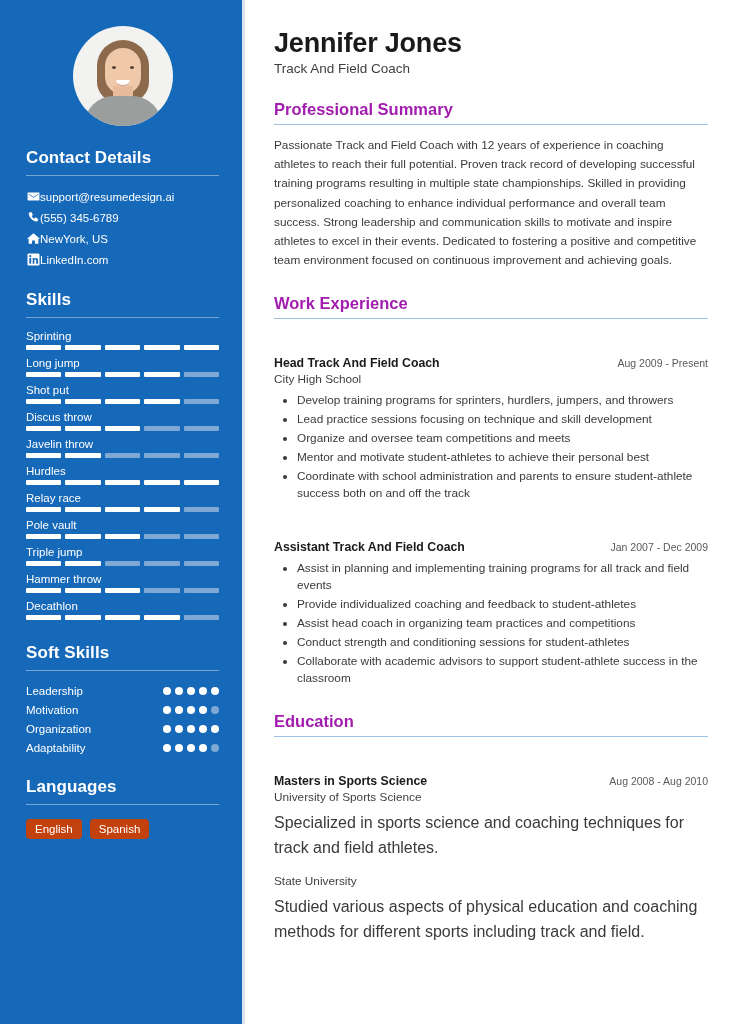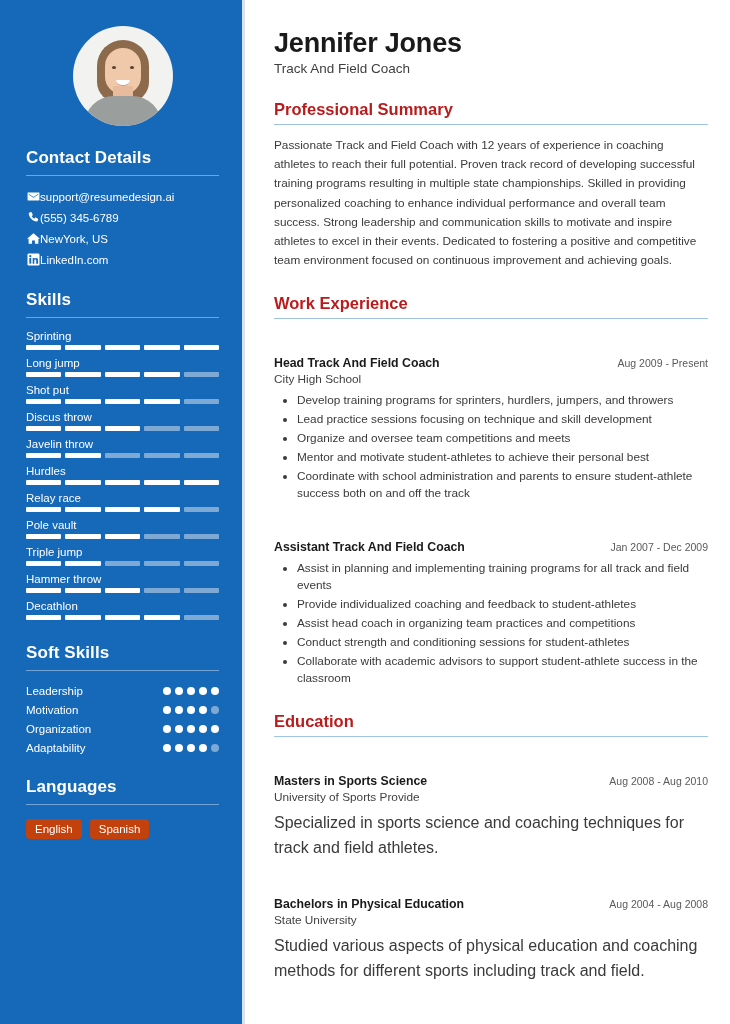--- a/index.html
+++ b/index.html
@@ -193,21 +193,21 @@
     line-height: 1.12;
     letter-spacing: -0.2px;
   }
   .role {
     font-size: 13.5px;
     color: #3f3f3f;
     margin-top: 3px;
   }
 
   .sec-h {
-    color: #b91c1c;
+    color: #a21caf;
     font-size: 16.5px;
     font-weight: bold;
     margin-top: 24px;
   }
   .sec-rule {
     height: 1px;
     background: #9fc3e3;
     margin-top: 5px;
   }
 
@@ -545,27 +545,23 @@
       </div>
 
     <div class="sec-h">Education</div>
     <div class="sec-rule"></div>
     <div id="edu-list">
         <div class="entry">
           <div class="entry-top">
             <span class="entry-title">Masters in Sports Science</span>
             <span class="entry-date">Aug 2008 - Aug 2010</span>
           </div>
-          <div class="entry-org">University of Sports Provide</div>
+          <div class="entry-org">University of Sports Science</div>
           <div class="entry-desc">Specialized in sports science and coaching techniques for track and field athletes.</div>
         </div>
         <div class="entry">
-          <div class="entry-top">
-            <span class="entry-title">Bachelors in Physical Education</span>
-            <span class="entry-date">Aug 2004 - Aug 2008</span>
-          </div>
           <div class="entry-org">State University</div>
           <div class="entry-desc">Studied various aspects of physical education and coaching methods for different sports including track and field.</div>
         </div>
       </div>
 
   </main>
 </div>
 
 </body></html>

